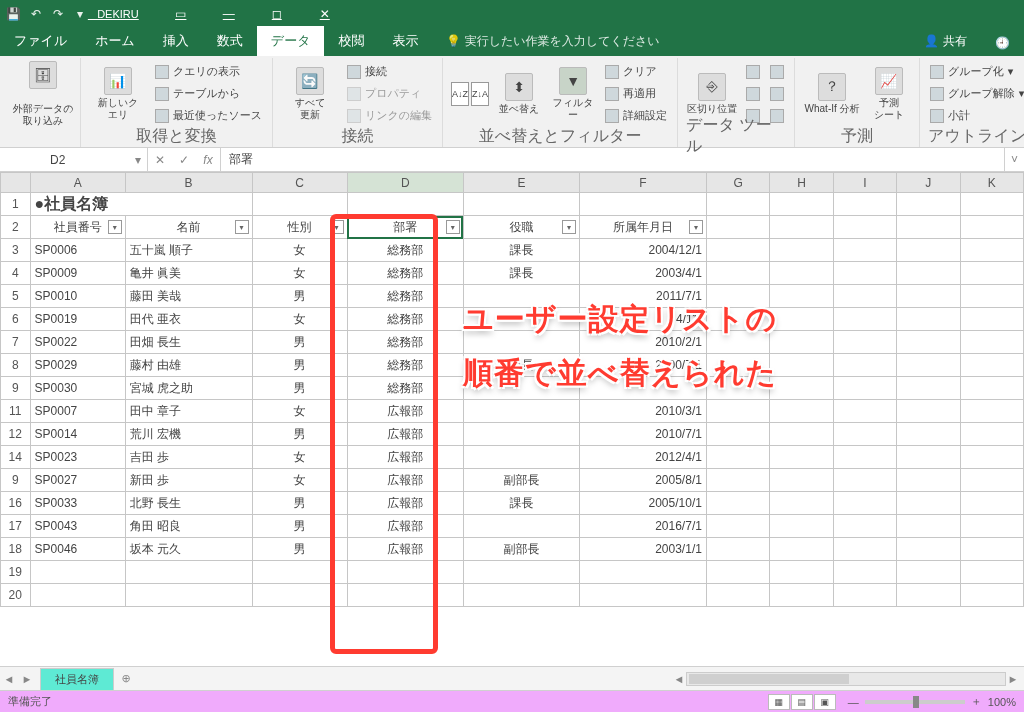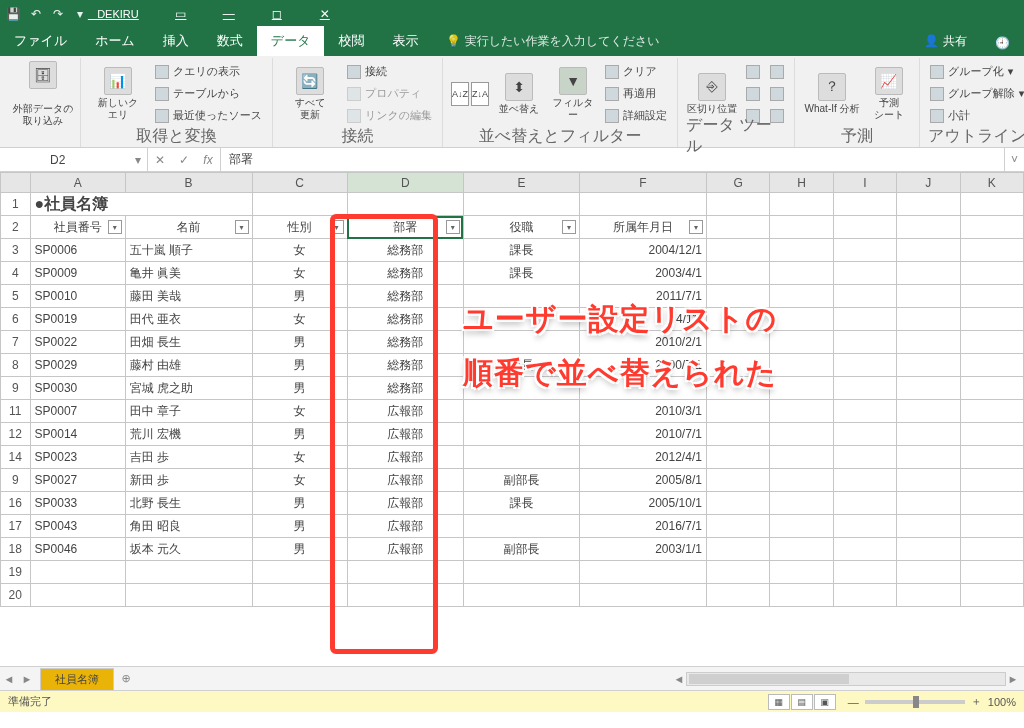--- a/index.html
+++ b/index.html
@@ -60,27 +60,27 @@
   .datahdr .fdrp{position:absolute;right:3px;top:50%;transform:translateY(-50%);width:14px;height:14px;border:1px solid #999;background:#fff;display:flex;align-items:center;justify-content:center;font-size:8px;color:#666;}
   .center{text-align:center;}
   .right-al{text-align:right;}
   
   .redbox{position:absolute;left:330px; top:42px; width:108px; height:440px; border:5px solid #ff3b30;border-radius:6px;pointer-events:none;z-index:5;}
   
   .anno{position:absolute;left:463px;top:120px;z-index:6;font-size:30px;font-weight:700;color:#ff3b30; text-shadow: -2px -2px 0 #fff,2px -2px 0 #fff,-2px 2px 0 #fff,2px 2px 0 #fff, 0 4px 6px rgba(0,0,0,.35);line-height:1.8;letter-spacing:1px;}
   
   .sheettabs{height:24px;border-top:1px solid #d0d0d0;display:flex;align-items:center;background:#f4f4f4;font-size:11px;}
   .navbtn{width:18px;text-align:center;color:#888;}
-  .stab{padding:3px 14px;background:#eab308;border:1px solid #ccc;border-bottom:none;margin-left:4px;}
+  .stab{padding:3px 14px;background:#5eead4;border:1px solid #ccc;border-bottom:none;margin-left:4px;}
   .plus{width:24px;text-align:center;color:#888;}
   .hscroll{flex:1;display:flex;align-items:center;justify-content:flex-end;padding-right:4px;}
   .hscroll .track{width:320px;height:14px;background:#e8e8e8;border:1px solid #ccc;position:relative;}
   .hscroll .thumb{position:absolute;left:2px;top:1px;height:10px;width:160px;background:#cfcfcf;}
   
-  .status{height:22px;background:#fef9c3;border-top:1px solid #d0d0d0;display:flex;align-items:center;font-size:11px;color:#555;padding:0 8px;}
+  .status{height:22px;background:#f0abfc;border-top:1px solid #d0d0d0;display:flex;align-items:center;font-size:11px;color:#555;padding:0 8px;}
   .status .views{margin-left:auto;display:flex;gap:1px;}
   .status .vb{width:22px;height:16px;border:1px solid #bbb;background:#fff;display:flex;align-items:center;justify-content:center;font-size:9px;}
   .status .zoom{margin-left:12px;display:flex;align-items:center;gap:6px;}
   .status .slider{width:100px;height:4px;background:#ccc;position:relative;}
   .status .slider .knob{position:absolute;left:48px;top:-4px;width:6px;height:12px;background:#888;}
 </style>
 </head>
 <body>
 
 <div class="titlebar">

